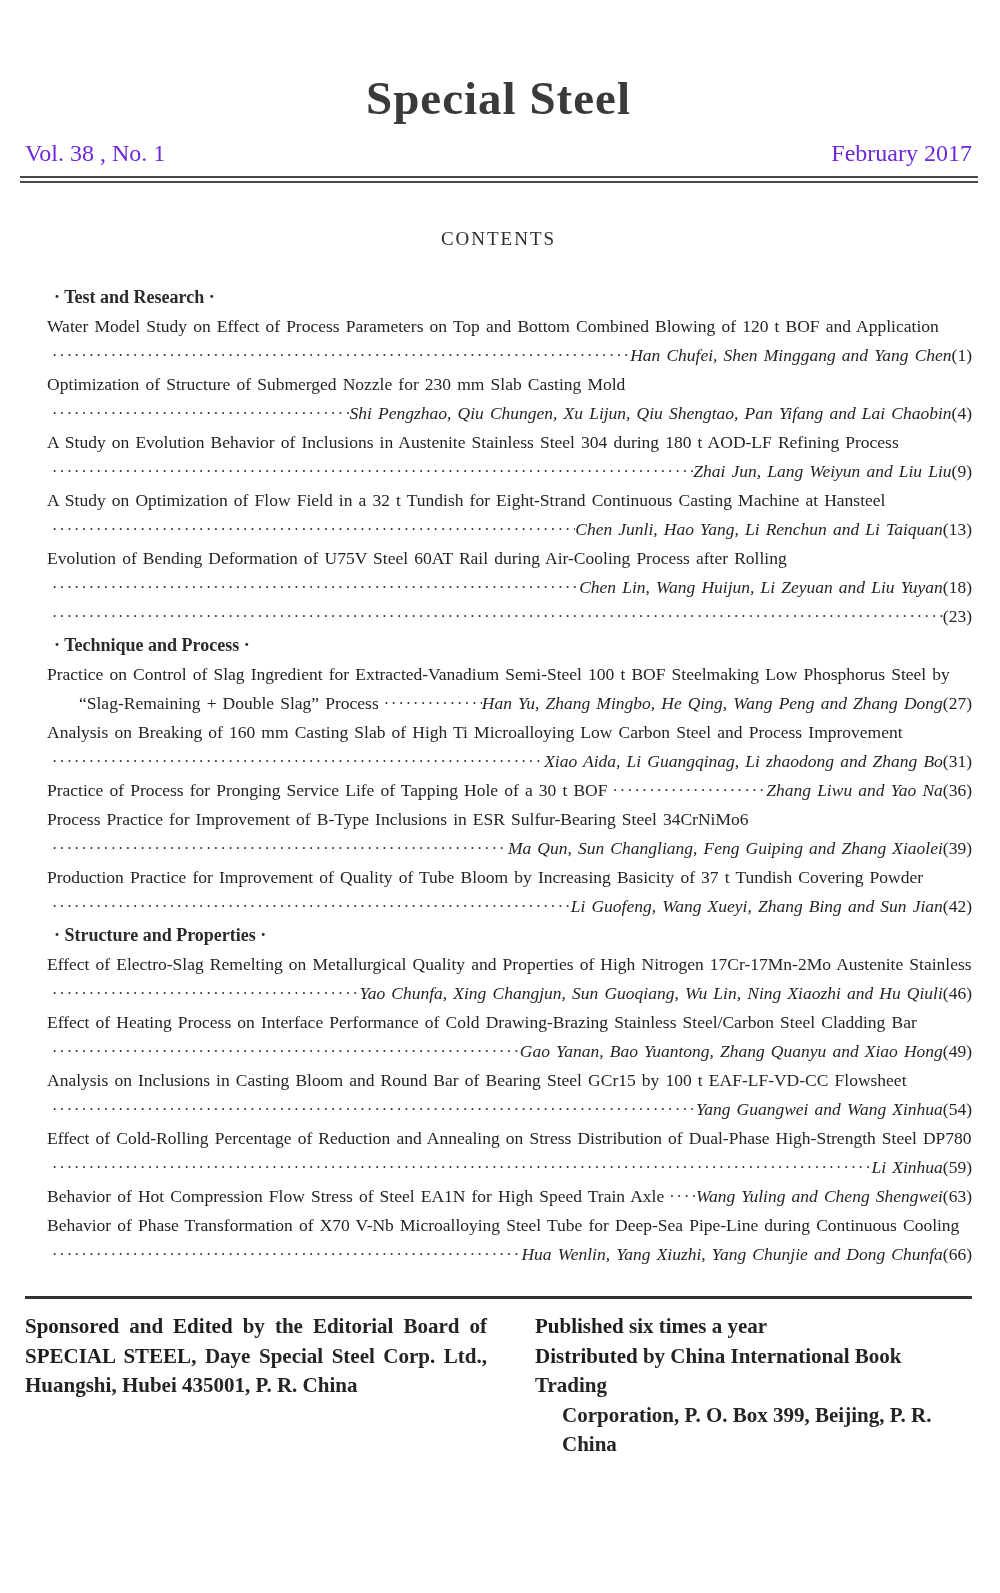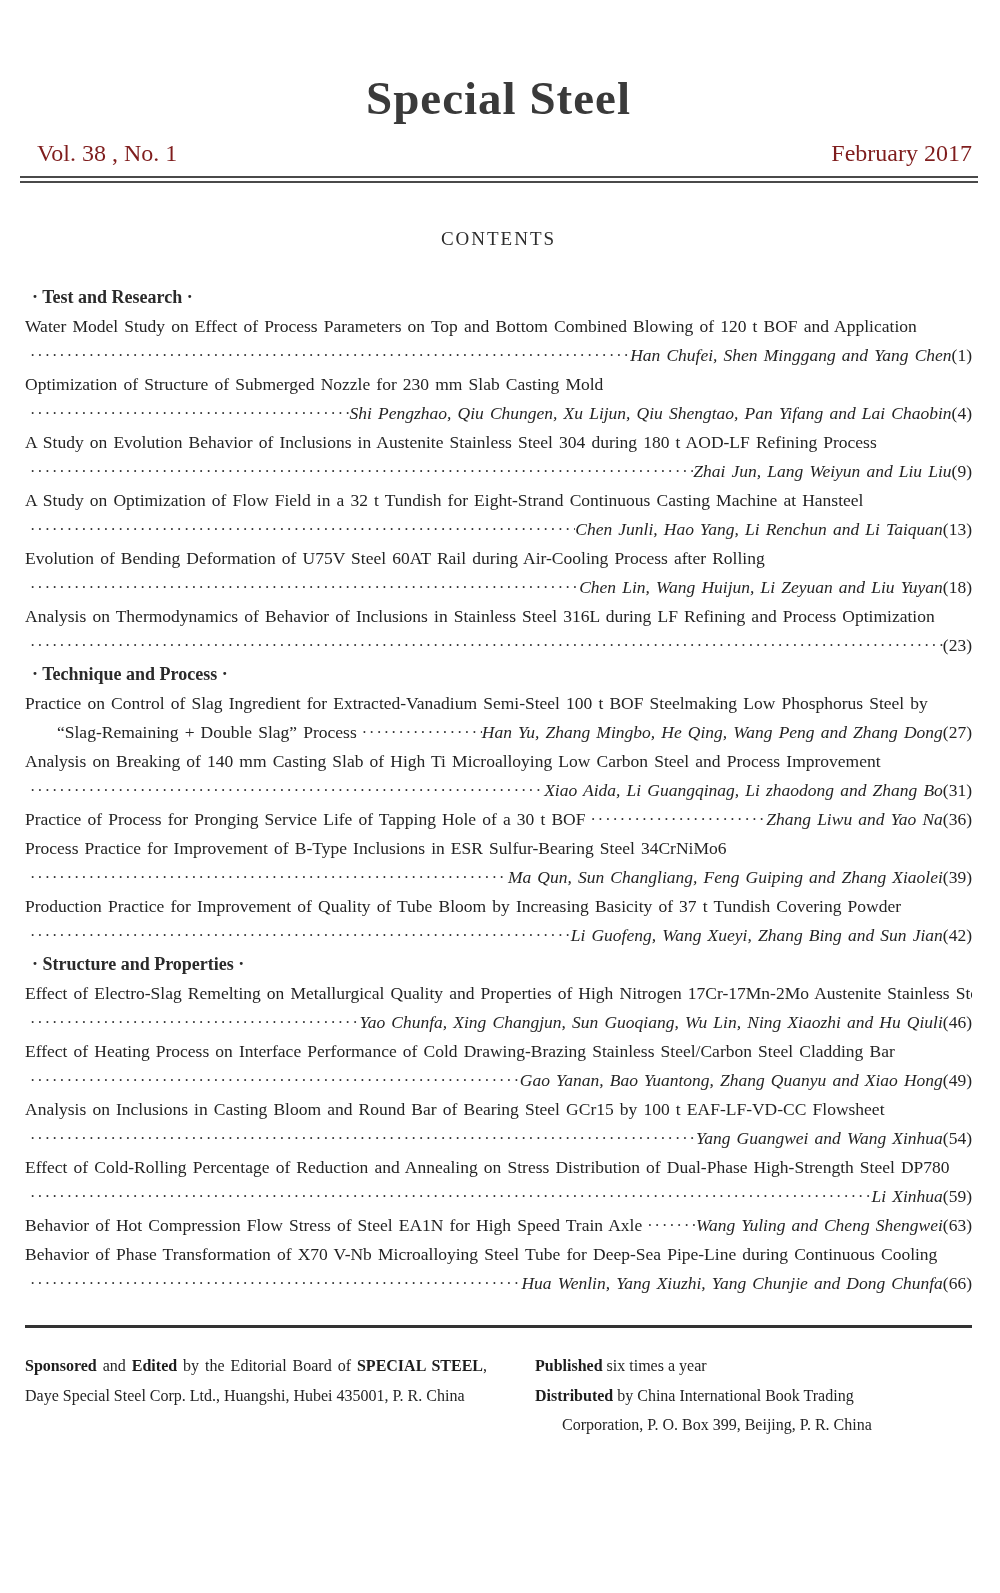--- a/index.html
+++ b/index.html
@@ -21,40 +21,39 @@
     letter-spacing: 1px;
     line-height: 52px;
     color: #3a3a3a;
   }
   .vol-row {
     display: flex;
     justify-content: space-between;
     align-items: baseline;
     margin-top: 16px;
     font-size: 24px;
-    color: #7f1d1d;
-    margin-left: 12px;
+    color: #6d28d9;
   }
   .double-rule {
     margin: 9px -6px 0 -5px;
     height: 3px;
     border-top: 2px solid #4a4a4a;
     border-bottom: 2px solid #4a4a4a;
   }
   .contents-heading {
     margin-top: 45px;
     text-align: center;
     font-size: 19px;
     letter-spacing: 2px;
     color: #2c2c2c;
     font-family: Liberation Serif, serif;
   }
 
   
-  .toc { margin-top: 33px; font-size: 17.5px; color: #242424; }
+  .toc { margin-top: 33px; font-size: 17.5px; color: #242424; margin-left: 22px; }
   .toc-line { line-height: 29px; height: 29px; }
   .section-header {
     font-weight: bold;
     font-size: 18px;
     padding-left: 7px;
     color: #2a2a2a;
   }
   .entry-title {
     word-spacing: 0.10em;
     white-space: nowrap;
@@ -84,24 +83,25 @@
   }
   .pageno { font-style: normal; white-space: nowrap; flex: 0 0 auto; }
 
   
   .footer-rule {
     margin-top: 27px;
     border-top: 3px solid #333;
   }
   .footer {
     display: flex;
-    margin-top: 23px;
-    font-size: 16px;
+    margin-top: 13px;
+    font-size: 21px;
     line-height: 29.5px;
     color: #242424;
+    font-weight: bold;
   }
   .footer-left { width: 462px; text-align: justify; }
   .footer-right { margin-left: 48px; flex: 1; }
   .footer b { color: #1d1d1d; }
   .dist-line2 { padding-left: 27px; }
 </style>
 </head>
 <body>
 
 <div class="page">
@@ -165,21 +165,20 @@
     <div class="entry-title toc-line">Evolution of Bending Deformation of U75V Steel 60AT Rail during Air-Cooling Process after Rolling</div>
     <div class="author-line toc-line">
 
       <span class="dots">····································································································································································································································································</span>
       <span class="authors">Chen Lin, Wang Huijun, Li Zeyuan and Liu Yuyan</span>
       <span class="pageno">(18)</span>
     </div>
   </div>
 
   <div class="entry">
-    <div class="entry-title toc-line">Analysis on Thermodynamics of Behavior of Inclusions in Stainless Steel 316L during LF Refining and Process Optimization</div>
     <div class="author-line toc-line">
 
       <span class="dots">····································································································································································································································································</span>
       <span class="pageno">(23)</span>
     </div>
   </div>
 </div>
 
   <div class="section">
     <div class="section-header toc-line">· Technique and Process ·</div>
@@ -188,21 +187,21 @@
     <div class="entry-title toc-line">Practice on Control of Slag Ingredient for Extracted-Vanadium Semi-Steel 100 t BOF Steelmaking Low Phosphorus Steel by</div>
     <div class="author-line toc-line">
       <span class="lead-text indent">“Slag-Remaining + Double Slag” Process</span>
       <span class="dots">····································································································································································································································································</span>
       <span class="authors">Han Yu, Zhang Mingbo, He Qing, Wang Peng and Zhang Dong</span>
       <span class="pageno">(27)</span>
     </div>
   </div>
 
   <div class="entry">
-    <div class="entry-title toc-line">Analysis on Breaking of 140 mm Casting Slab of High Ti Microalloying Low Carbon Steel and Process Improvement</div>
+    <div class="entry-title toc-line">Analysis on Breaking of 160 mm Casting Slab of High Ti Microalloying Low Carbon Steel and Process Improvement</div>
     <div class="author-line toc-line">
 
       <span class="dots">····································································································································································································································································</span>
       <span class="authors">Xiao Aida, Li Guangqinag, Li zhaodong and Zhang Bo</span>
       <span class="pageno">(31)</span>
     </div>
   </div>
 
   <div class="entry">
 

